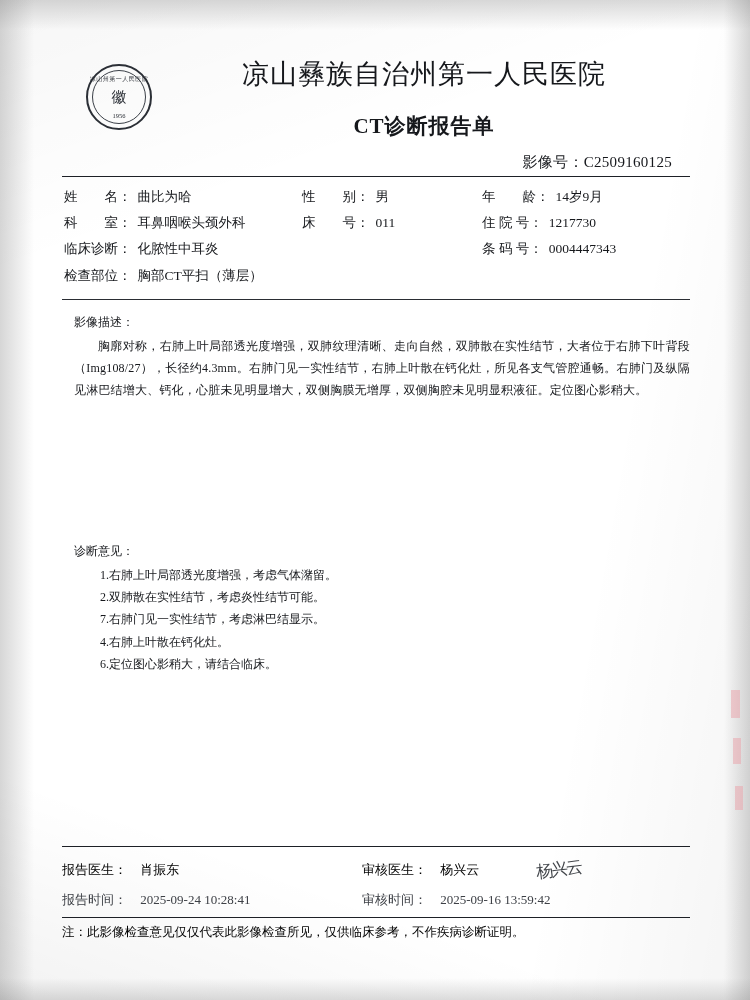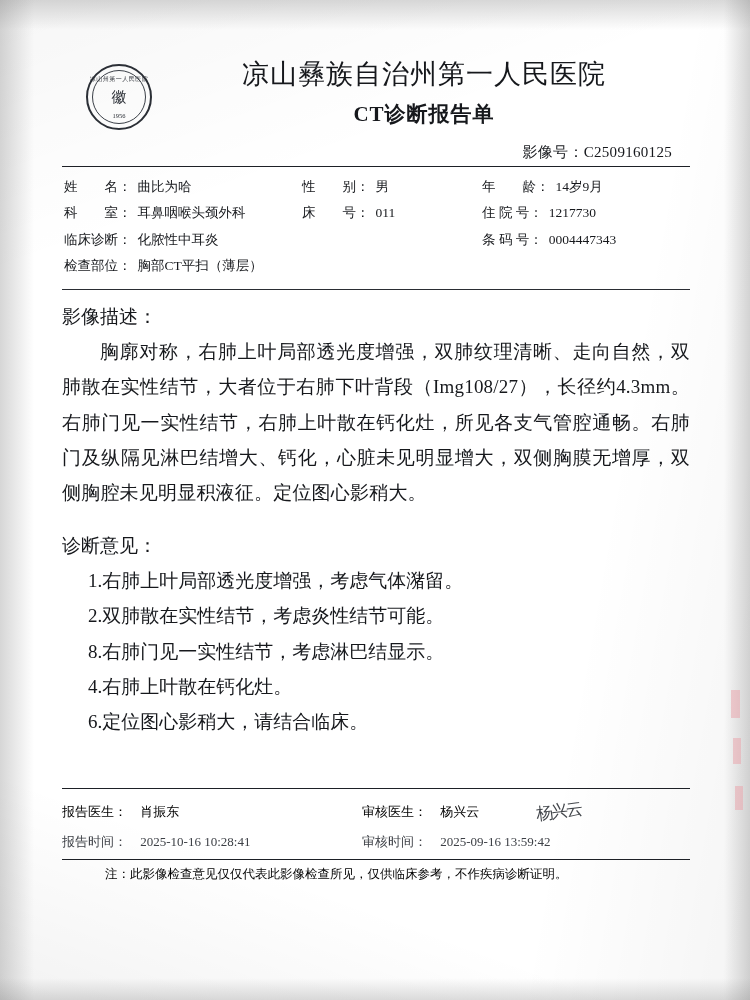--- a/index.html
+++ b/index.html
@@ -118,21 +118,21 @@
     font-size: 27px;
     font-weight: normal;
     letter-spacing: 1px;
     line-height: 1.25;
     font-family: "Liberation Serif", serif;
   }
   .report-title {
     font-size: 21px;
     font-weight: bold;
     letter-spacing: 1px;
-    margin-top: 8px;
+    margin-top: 20px;
     font-family: "Liberation Serif", serif;
   }
 
   .image-no {
     text-align: right;
     font-size: 15px;
     margin-top: 13px;
     padding-right: 18px;
     letter-spacing: .3px;
   }
@@ -164,21 +164,22 @@
   .val {
     margin-left: 6px;
   }
   .c1 { width: 238px; }
   .c2 { width: 180px; }
   .c3 { flex: 1 1 auto; }
 
   
   .section {
     margin-top: 14px;
-    font-size: 19px;
+    font-size: 12px;
+    margin-left: 12px;
   }
   .section-title {
     font-weight: normal;
     margin-bottom: 4px;
   }
   .para {
     text-indent: 2em;
     line-height: 1.85;
     text-align: justify;
     letter-spacing: .2px;
@@ -190,21 +191,21 @@
     margin: 4px 0 0 0;
     padding: 0 0 0 26px;
     line-height: 1.85;
   }
   .dx-list li { margin: 0; }
 
   
   .footer {
     position: absolute;
     left: 62px;
-    top: 788px;
+    top: 846px;
     width: 628px;
     font-size: 13px;
   }
   .footer .rule-top { height: 1px; background: #1d2026; }
   .foot-row {
     display: flex;
     padding-top: 10px;
     line-height: 2.0;
   }
   .foot-left { width: 300px; }
@@ -223,21 +224,20 @@
     font-size: 17px;
     transform: rotate(-7deg);
     opacity: .85;
     letter-spacing: -2px;
     white-space: nowrap;
   }
 
   .note {
     margin-top: 6px;
     font-size: 12.5px;
-    margin-left: 43px;
   }
   .rule-note { height: 1px; background: #1d2026; margin-top: 4px; }
 </style>
 </head>
 <body>
 
 <div class="page">
 
   <div class="edge-top"></div>
   <div class="edge-left"></div>
@@ -321,21 +321,21 @@
     <div class="section findings-block">
       <div class="section-title">影像描述：</div>
       <div class="para">胸廓对称，右肺上叶局部透光度增强，双肺纹理清晰、走向自然，双肺散在实性结节，大者位于右肺下叶背段（Img108/27），长径约4.3mm。右肺门见一实性结节，右肺上叶散在钙化灶，所见各支气管腔通畅。右肺门及纵隔见淋巴结增大、钙化，心脏未见明显增大，双侧胸膜无增厚，双侧胸腔未见明显积液征。定位图心影稍大。</div>
     </div>
 
     <div class="section">
       <div class="section-title">诊断意见：</div>
       <ul class="dx-list">
         <li>1.右肺上叶局部透光度增强，考虑气体潴留。</li>
         <li>2.双肺散在实性结节，考虑炎性结节可能。</li>
-        <li>8.右肺门见一实性结节，考虑淋巴结显示。</li>
+        <li>7.右肺门见一实性结节，考虑淋巴结显示。</li>
         <li>4.右肺上叶散在钙化灶。</li>
         <li>6.定位图心影稍大，请结合临床。</li>
       </ul>
     </div>
 
   </div>
 
   <div class="footer">
     <div class="rule-top"></div>
 
@@ -348,21 +348,21 @@
         <span>审核医生：</span>
         <span class="foot-val">杨兴云</span>
         <span class="signature">杨兴云</span>
       </div>
     </div>
 
 
     <div class="foot-row" style="padding-top:4px;">
       <div class="foot-left gray">
         <span>报告时间：</span>
-        <span class="foot-val">2025-10-16  10:28:41</span>
+        <span class="foot-val">2025-09-24  10:28:41</span>
       </div>
       <div class="foot-right gray">
         <span>审核时间：</span>
         <span class="foot-val">2025-09-16  13:59:42</span>
       </div>
     </div>
 
     <div class="rule-note"></div>
     <div class="note">注：此影像检查意见仅仅代表此影像检查所见，仅供临床参考，不作疾病诊断证明。</div>
   </div>

